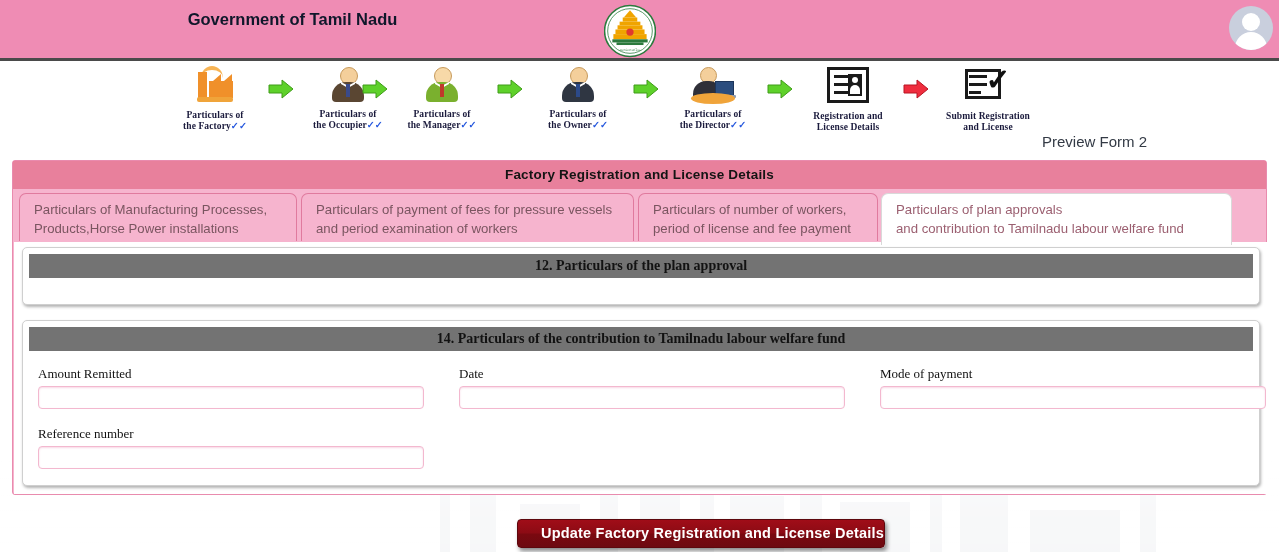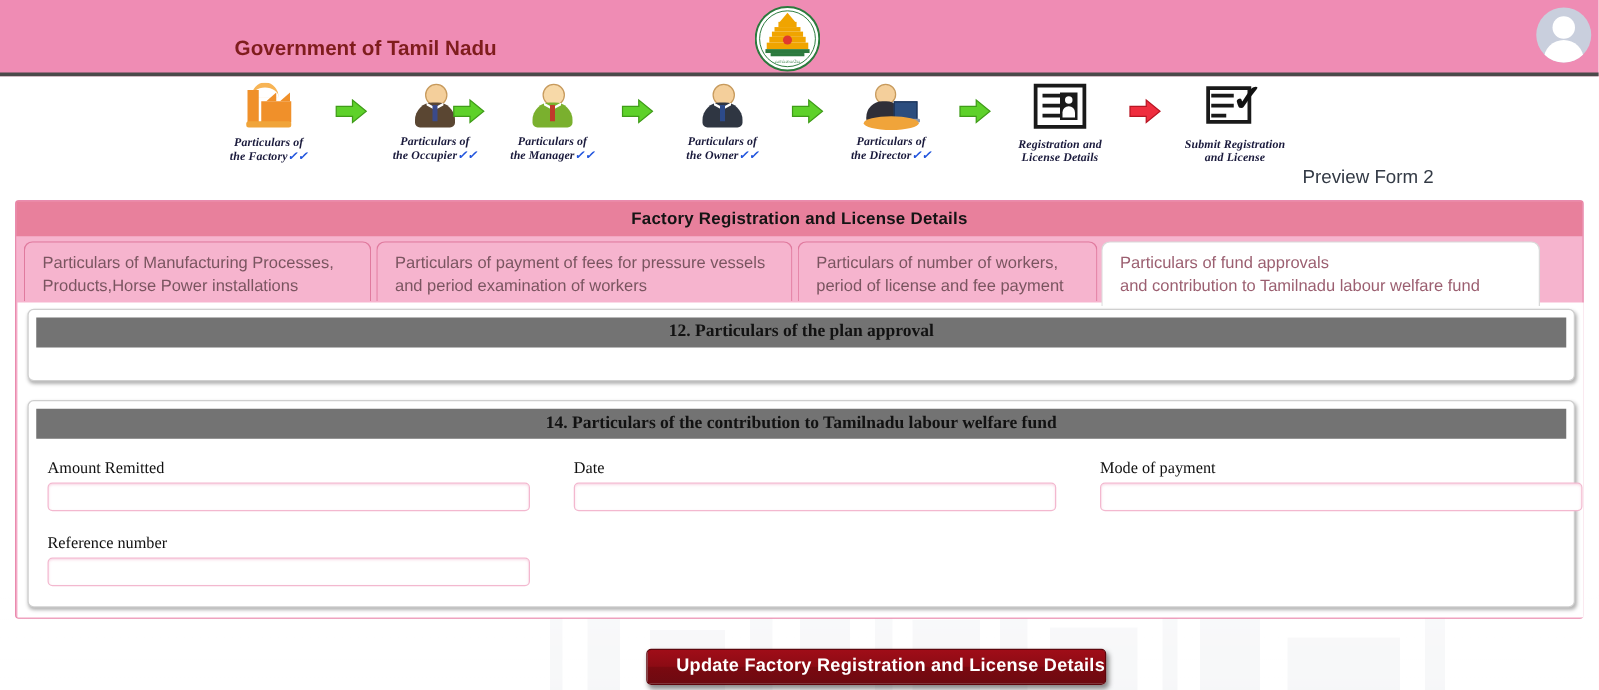--- a/index.html
+++ b/index.html
@@ -37,25 +37,24 @@
   .header {
     position: absolute; left: 0; top: 0;
     width: 1279px; height: 61px;
     background: #ef8cb4;
     border-bottom: 3px solid #4a4a4a;
     box-sizing: border-box;
   }
   .hdr-left {
     position: absolute; left: 0; top: 7px; width: 585px;
     text-align: center;
-    color: #7f1d1d;
+    color: #0f172a;
     font-size: 16.5px;
     font-weight: bold;
     line-height: 24px;
-    margin-top: 20px;
   }
   .hdr-right {
     position: absolute; left: 660px; top: 7px; width: 560px;
     text-align: center;
     color: #1c1b3a;
     font-size: 16.5px;
     font-weight: bold;
     line-height: 24px;
   }
   .emblem {
@@ -92,21 +91,20 @@
   }
   .step .ico { height: 42px; }
   .step .lbl {
     margin-top: 2px;
     font-family: "Liberation Serif", serif;
     font-size: 9.5px;
     font-weight: bold;
     color: #1a1a3c;
     line-height: 11px;
     letter-spacing: .1px;
-    font-style: italic;
   }
   .step .tick { color: #2255dd; font-weight: bold; }
   .arrow {
     position: absolute; top: 14px;
     width: 26px; height: 22px;
   }
 
   
   .ic-factory { position:relative; width:40px; height:38px; margin:2px auto 0; }
   .ic-factory .base { position:absolute; left:2px; bottom:2px; width:36px; height:5px; background:#f0a43a; border-radius:2px;}
@@ -457,21 +455,21 @@
       </div>
       <div class="tab" style="left:288px;width:333px;">
         <div>Particulars of payment of fees for pressure vessels</div>
         <div>and period examination of workers</div>
       </div>
       <div class="tab" style="left:625px;width:240px;">
         <div>Particulars of number of workers,</div>
         <div>period of license and fee payment</div>
       </div>
       <div class="tab active" style="left:868px;width:351px;">
-        <div>Particulars of fund approvals</div>
+        <div>Particulars of plan approvals</div>
         <div>and contribution to Tamilnadu labour welfare fund</div>
       </div>
     </div>
 
     <div class="content">
 
       <div class="card" style="top:5px;width:1238px;height:58px;">
         <div class="card-hd">12. Particulars of the plan approval</div>
       </div>
 

